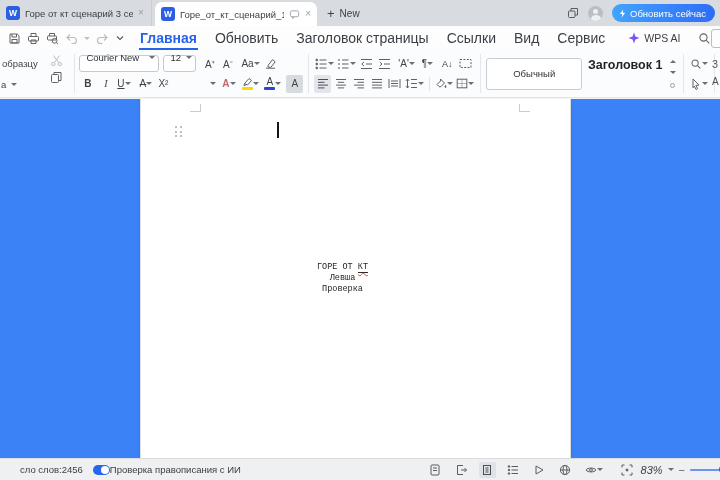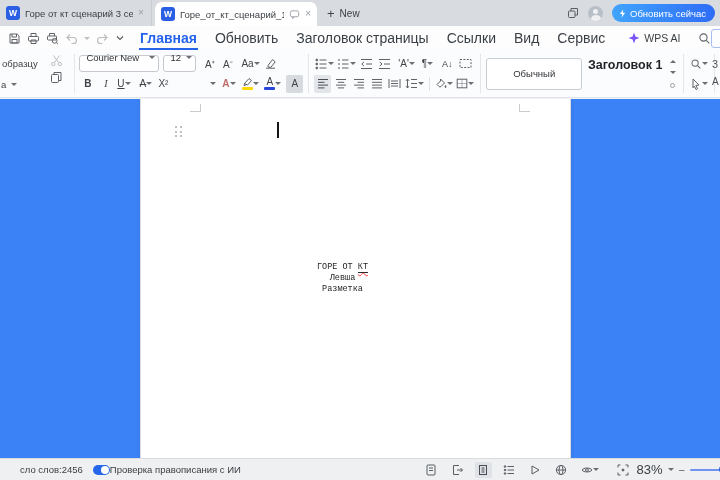--- a/index.html
+++ b/index.html
@@ -88,21 +88,21 @@
   .statusbar{position:absolute;left:0;top:458px;width:720px;height:22px;background:#eef0f2;border-top:1px solid #d9dbde;
              display:flex;align-items:center;font-size:9.5px;color:#3c4043;}
   .wcount{margin-left:20px;white-space:nowrap;}
   .toggle{width:17px;height:10px;border-radius:5px;background:#2566eb;position:relative;margin-left:10px;flex:0 0 auto;}
   .toggle::after{content:"";position:absolute;right:1px;top:1px;width:8px;height:8px;border-radius:50%;background:#fff;}
   .spelllabel{white-space:nowrap;}
   .sicons{display:flex;align-items:center;gap:9px;margin-left:auto;}
   .sbtn{display:flex;align-items:center;justify-content:center;width:17px;height:16px;border-radius:2px;}
   .sbtn.sel{background:#dfe2e6;}
   .zoomgrp{display:flex;align-items:center;gap:5px;margin-left:13px;}
-  .zoomval{font-size:13px;color:#3c4043;}
+  .zoomval{font-size:11px;color:#3c4043;font-style:italic;}
   .minus{font-size:11px;color:#5a5e63;}
   .slider{position:relative;width:38px;height:10px;margin-right:-8px;}
   .slider .track{position:absolute;left:0;top:4px;width:100%;height:2px;background:#6f93ee;border-radius:1px;}
   .slider .knob{position:absolute;right:2px;top:1.5px;width:7px;height:7px;border-radius:50%;background:#2e62e0;}
 
   svg{display:block;}
 </style>
 </head>
 <body>
 
@@ -462,21 +462,21 @@
         <i></i>
         <i></i>
         <i></i>
         <i></i>
         <i></i>
     </div>
     <div class="tcursor"></div>
     <div class="doctext">
       <div><span>ГОРЕ ОТ </span><span class="marked">КТ</span></div>
       <div>Левша</div>
-      <div>Разметка</div>
+      <div>Проверка</div>
     </div>
   </div>
 
   <div class="statusbar">
     <span class="wcount">сло слов:2456</span>
     <span class="toggle"></span>
     <span class="spelllabel">Проверка правописания с ИИ</span>
 
     <div class="sicons">
       <span class="sbtn">

